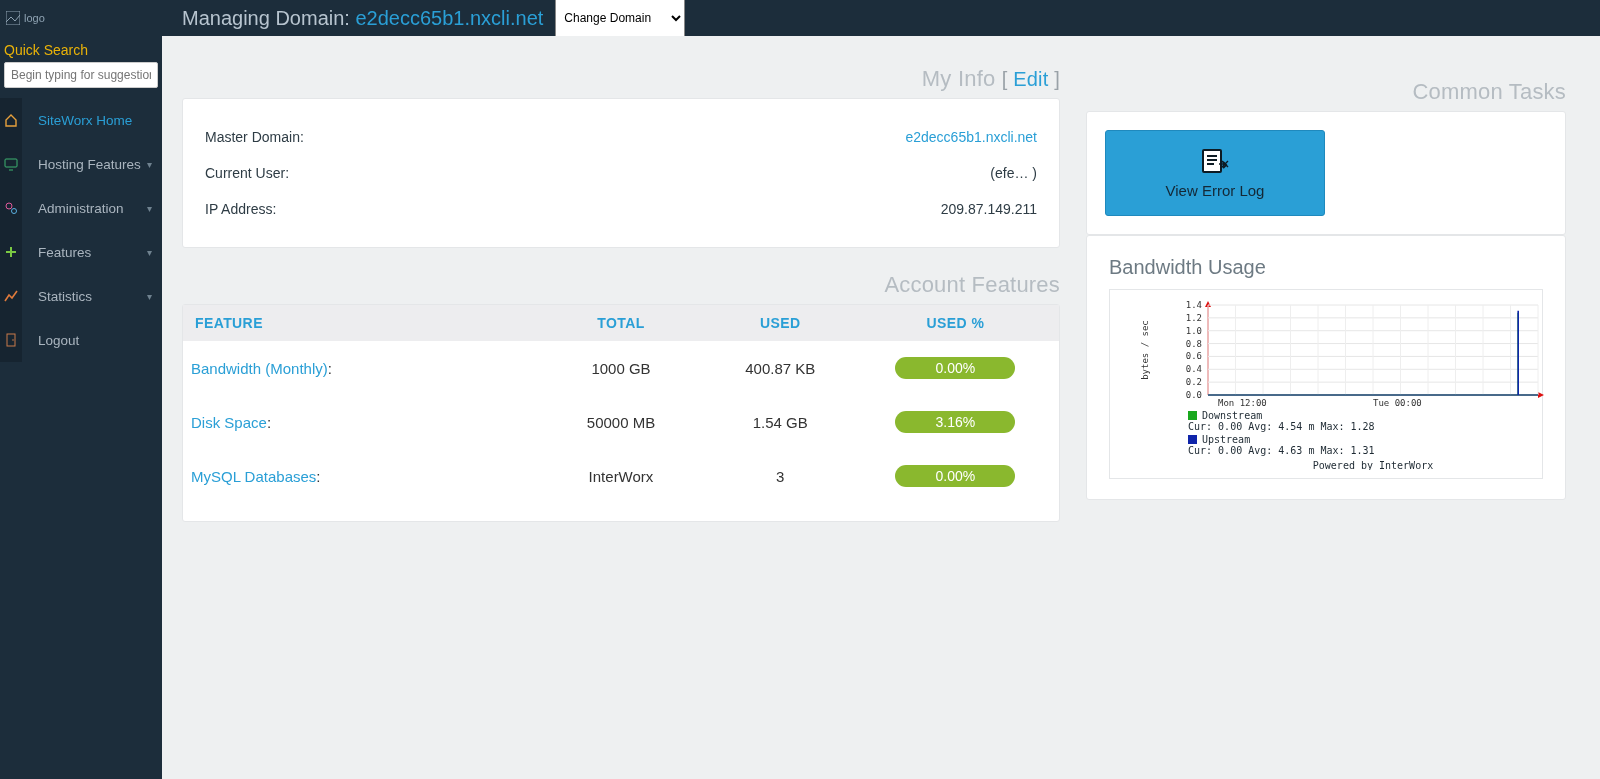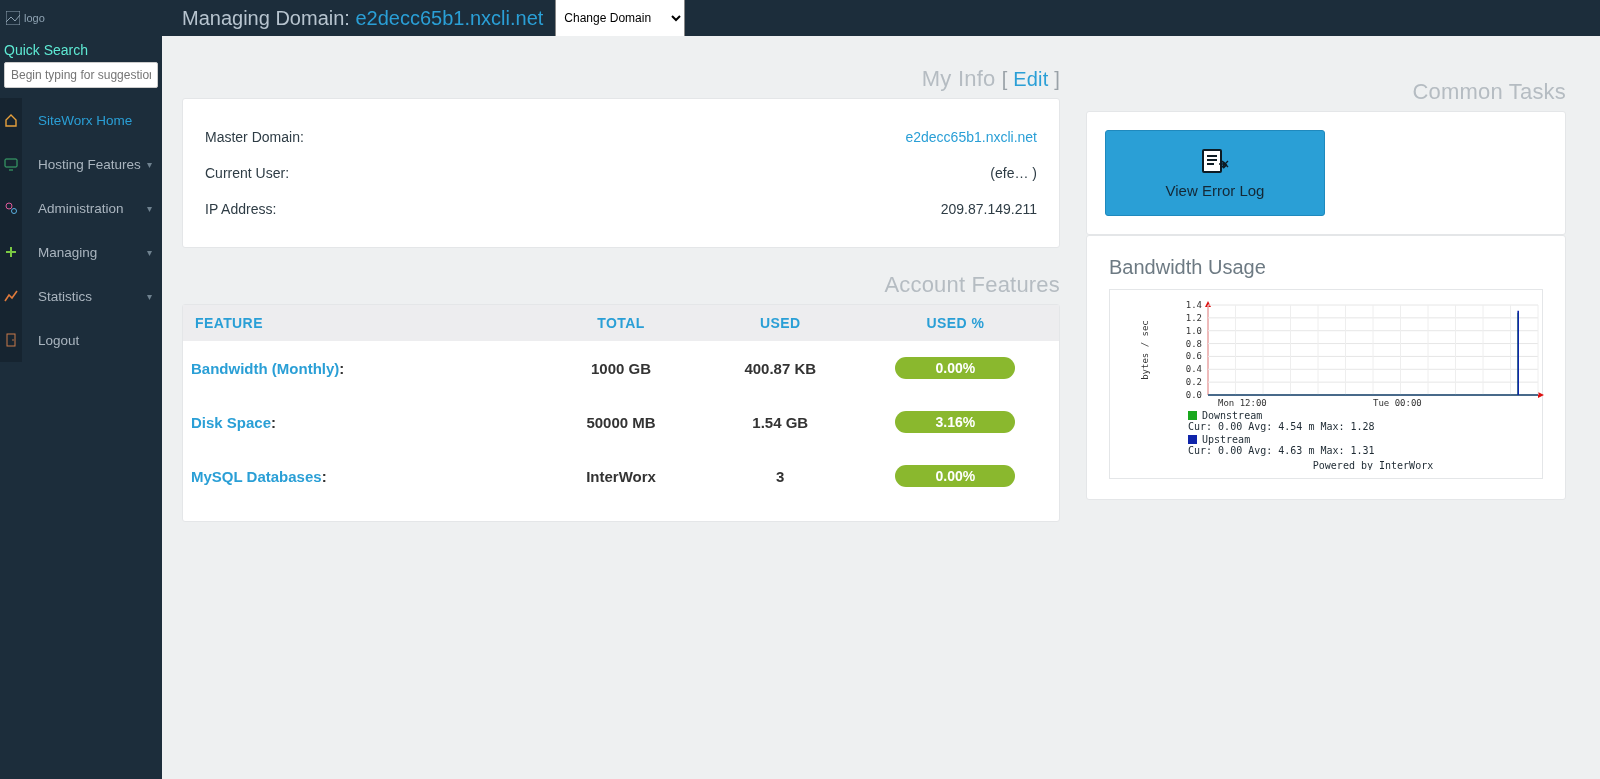--- a/index.html
+++ b/index.html
@@ -10,21 +10,21 @@
   .topbar { height: 36px; background: #1c2d3b; display: flex; align-items: center; color: #c7d0d8; font-size: 14px; padding-left: 0; }
   .logo-box { width: 162px; height: 36px; display: flex; align-items: center; padding-left: 6px; font-size: 11px; color: #8fa3b3; }
   .logo-box svg { margin-right: 4px; }
   .topbar-label { margin-left: 20px; font-size: 20px; color: #b7c4cf; font-weight: 300; }
   .topbar-domain { color: #2a9fd6; font-weight: 500; }
   .topbar select { margin-left: 12px; height: 40px; background: #fff; border: 1px solid #888; font-size: 12px; padding: 0 4px; min-width: 130px; }
 
   
   .main { flex: 1; display: flex; min-height: 0; }
   .sidebar { width: 162px; background: #1c2d3b; color: #aab5bf; display: flex; flex-direction: column; }
-  .qs-label { padding: 6px 8px 4px 4px; font-size: 14px; color: #5eead4; }
+  .qs-label { padding: 6px 8px 4px 4px; font-size: 14px; color: #eab308; }
   .qs-input { margin: 0 4px 10px 4px; }
   .qs-input input { width: 100%; height: 26px; border: 1px solid #ccc; border-radius: 2px; font-size: 12px; padding: 0 6px; }
 
   .nav-item { display: flex; align-items: center; height: 44px; padding: 0 10px; font-size: 13.5px; cursor: pointer; position: relative; }
   .nav-item.active { color: #2a9fd6; }
   .nav-item .strip { position: absolute; left: 0; top: 0; bottom: 0; width: 22px; background: rgba(0,0,0,.18); display:flex; align-items:center; justify-content:center; }
   .nav-item .nav-label { margin-left: 28px; flex: 1; }
   .nav-item .chev { font-size: 10px; color: #6f828f; }
 
   
@@ -41,21 +41,21 @@
 
   .info-row { display: flex; justify-content: space-between; align-items: baseline; padding: 10px 0; font-size: 14px; color: #2e3c45; }
   .info-row .k { font-weight: 400; }
   .info-row .v a { color: #2a9fd6; text-decoration: none; }
   .info-row .v { text-align: right; }
 
   
   .feat-head { display: grid; grid-template-columns: 2.2fr 1fr 1fr 1.2fr; background: #ededef; color: #2a9fd6; font-size: 14px; font-weight: 700; letter-spacing: .4px; padding: 10px 8px; }
   .feat-head div:nth-child(1){ text-align:left; padding-left: 4px;}
   .feat-head div:nth-child(2),.feat-head div:nth-child(3),.feat-head div:nth-child(4){ text-align:center;}
-  .feat-row { display: grid; grid-template-columns: 2.2fr 1fr 1fr 1.2fr; align-items: center; padding: 16px 8px; font-size: 15px; color: #333; font-weight: bold; }
+  .feat-row { display: grid; grid-template-columns: 2.2fr 1fr 1fr 1.2fr; align-items: center; padding: 16px 8px; font-size: 15px; color: #333; }
   .feat-row .fname { color: #2a9fd6; cursor: pointer; }
   .feat-row .c { text-align: center; }
   .pill { display: inline-block; background: #8ab82e; color: #fff; border-radius: 14px; padding: 3px 0; width: 120px; text-align: center; font-size: 14px; }
 
   
   .task-btn { display: flex; flex-direction: column; align-items: center; justify-content: center; gap: 8px; width: 220px; height: 86px; background: #2a9fd6; border: 1px solid #1f89bd; border-radius: 3px; color: #0d1b24; font-size: 15px; font-weight: 500; cursor: pointer; }
   .task-btn svg { stroke: #0d1b24; }
   .task-btn .t { color: #142836; }
   .snapshot-q { font-size: 12px; color:#9aa2a8; margin-left:4px; }
 
@@ -118,21 +118,21 @@
           </span>
           <span class="nav-label">Administration</span>
           <span class="chev">▾</span>
         </div>
         <div class="nav-item">
           <span class="strip">
             <svg width="14" height="14" viewBox="0 0 14 14">
               <path d="M7 2 V12 M2 7 H12" stroke="#7ac943" stroke-width="2"></path>
             </svg>
           </span>
-          <span class="nav-label">Managing</span>
+          <span class="nav-label">Features</span>
           <span class="chev">▾</span>
         </div>
         <div class="nav-item">
           <span class="strip">
             <svg width="14" height="14" viewBox="0 0 14 14">
               <polyline points="1,12 5,6 8,9 13,2" fill="none" stroke="#e07b3c" stroke-width="1.6"></polyline>
             </svg>
           </span>
           <span class="nav-label">Statistics</span>
           <span class="chev">▾</span>

